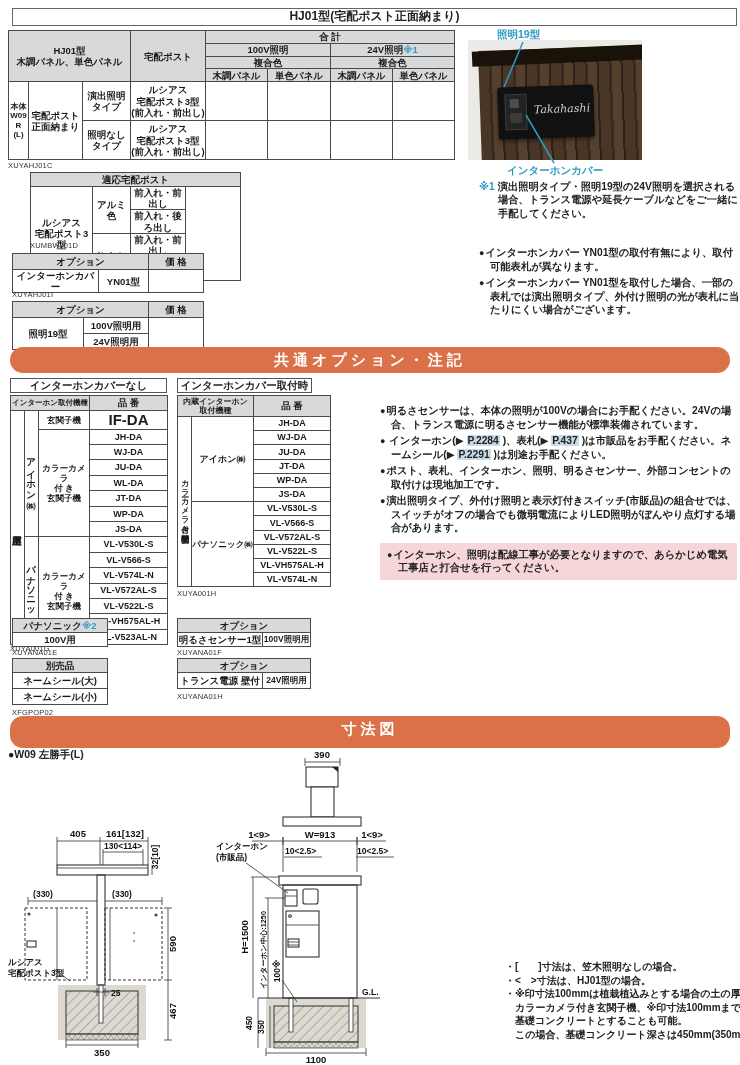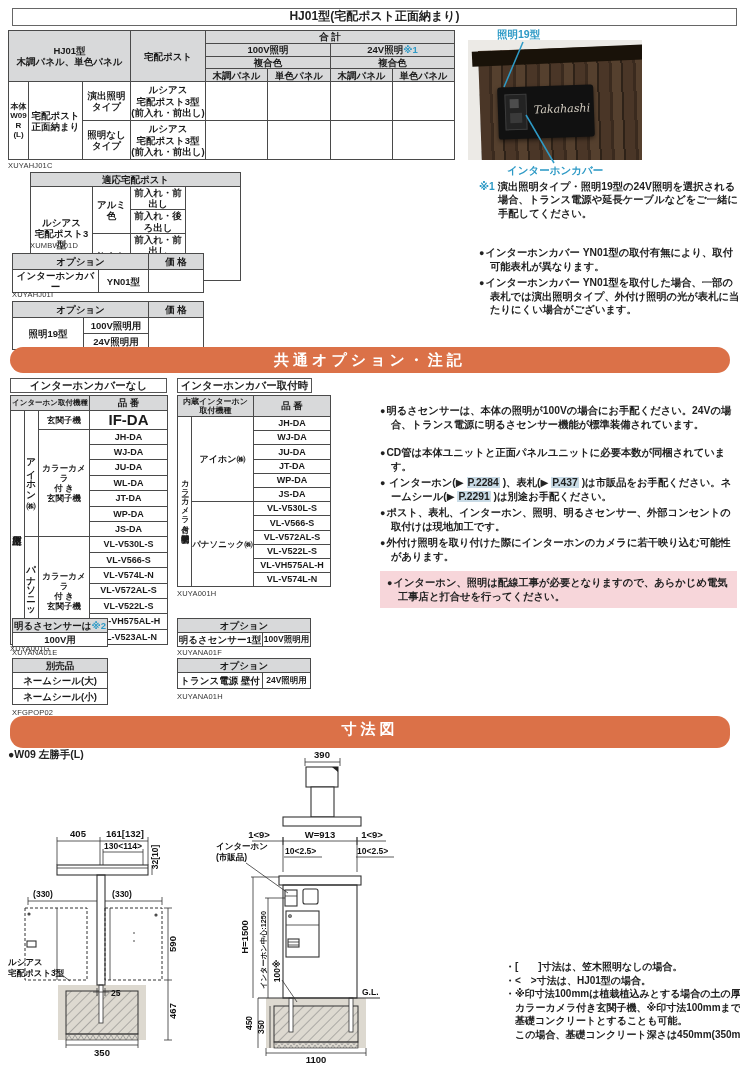--- a/index.html
+++ b/index.html
@@ -345,21 +345,21 @@
 </div>
 <div class="abs code" style="left:177px;top:589px">XUYA001H</div>
 
 <div class="abs" style="left:12px;top:618px">
   <table class="t">
     <colgroup>
         <col style="width:95px">
       </colgroup>
     <tbody>
     <tr style="height:14px">
-          <th class="hdr"><span>明るさセンサーは</span><span class="cy">※2</span></th>
+          <th class="hdr"><span>パナソニック</span><span class="cy">※2</span></th>
         </tr>
     <tr style="height:14px">
           <td>100V用</td>
         </tr>
     </tbody>
   </table>
 </div>
 <div class="abs code" style="left:12px;top:648px">XUYANA01E</div>
 
 <div class="abs" style="left:177px;top:618px">
@@ -415,26 +415,25 @@
       <td>トランス電源 壁付</td>
       <td style="font-size:8.5px">24V照明用</td>
     </tr>
     </tbody>
   </table>
 </div>
 <div class="abs code" style="left:177px;top:692px">XUYANA01H</div>
 
 <div class="abs" style="left:380px;top:404px;width:357px">
   <div class="blt">明るさセンサーは、本体の照明が100Vの場合にお手配ください。24Vの場合、トランス電源に明るさセンサー機能が標準装備されています。</div>
-  <div class="blt" style="margin-top:15px">CD管は本体ユニットと正面パネルユニットに必要本数が同梱されています。</div>
   <div class="blt">
     <span>インターホン(▶ </span><span class="ref">P.2284</span><span> )、表札(▶ </span><span class="ref">P.437</span><span> )は市販品をお手配ください。ネームシール(▶ </span><span class="ref">P.2291</span><span> )は別途お手配ください。</span>
   </div>
   <div class="blt">ポスト、表札、インターホン、照明、明るさセンサー、外部コンセントの取付けは現地加工です。</div>
-  <div class="blt">外付け照明を取り付けた際にインターホンのカメラに若干映り込む可能性があります。</div>
+  <div class="blt">演出照明タイプ、外付け照明と表示灯付きスイッチ(市販品)の組合せでは、スイッチがオフの場合でも微弱電流によりLED照明がぼんやり点灯する場合があります。</div>
   <div class="pink">
     <div class="blt">インターホン、照明は配線工事が必要となりますので、あらかじめ電気工事店と打合せを行ってください。</div>
   </div>
 </div>
 
 <div class="abs banner" style="left:10px;top:716px;width:720px;height:32px">寸法図</div>
 <div class="abs" style="left:8px;top:748px;font-size:10.5px;font-weight:bold">●W09 左勝手(L)</div>
 
 <svg class="abs" style="left:0;top:745px" width="520" height="320" viewBox="0 0 520 320">
   <defs>

